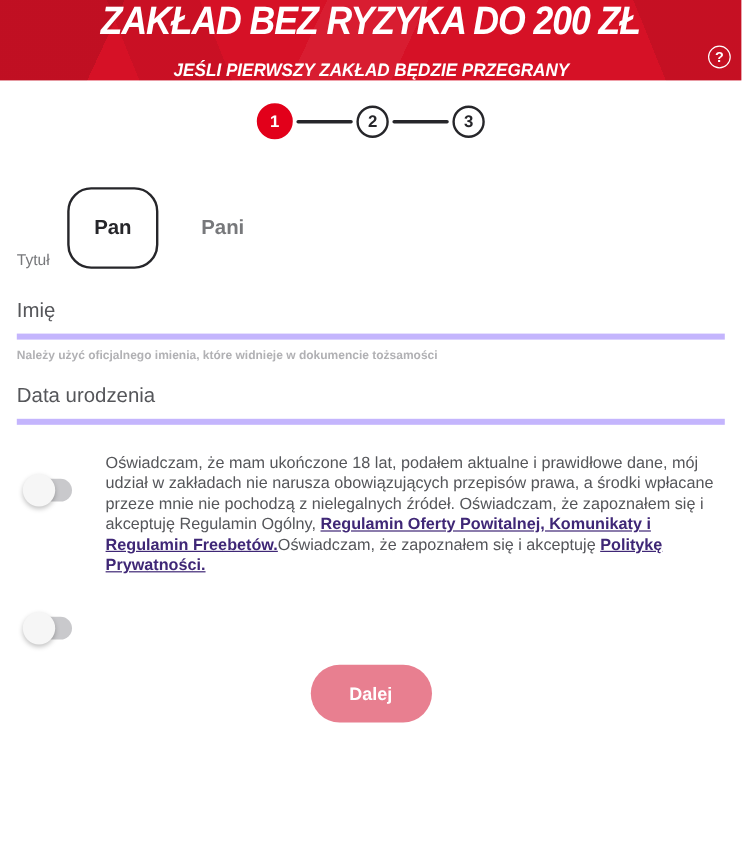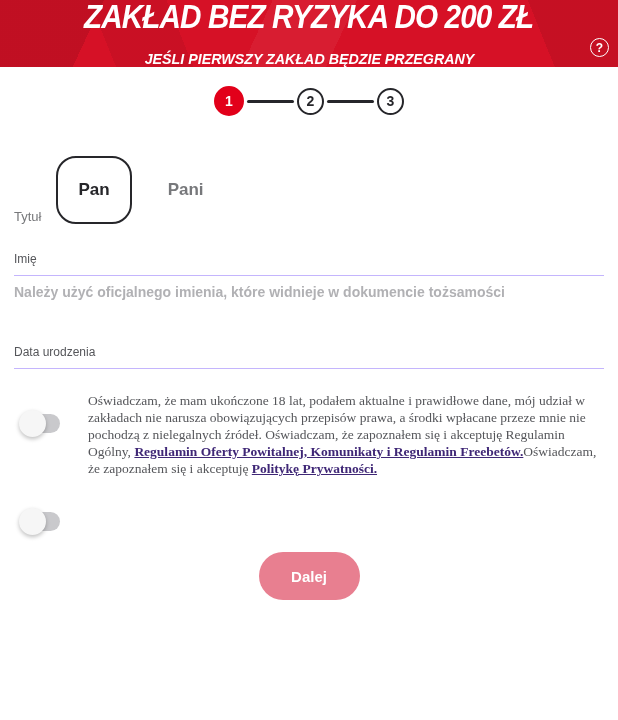--- a/index.html
+++ b/index.html
@@ -110,36 +110,36 @@
     color:#26262a;
     border-color:#26262a;
   }
   .title-option + .title-option { margin-left:14px; }
 
   .field { margin-top:27px; }
   .field.first { margin-top:25px; }
   .field input {
     width:100%;
     border:none;
-    border-bottom:1px solid #c4b5fd;
+    border-bottom:5px solid #c4b5fd;
     font-family:"Liberation Sans", sans-serif;
-    font-size:12px;
+    font-size:17px;
     color:#26262a;
     padding:0 0 9px 0;
     outline:none;
     background:transparent;
   }
   .field input::placeholder { color:#55565a; opacity:1; }
   .field-helper {
     margin-top:8px;
-    font-size:14px;
+    font-size:10px;
     font-weight:bold;
     color:#b1b1b4;
   }
-  .field.gap-lg { margin-top:42px; }
+  .field.gap-lg { margin-top:18px; }
 
   
   .consent {
     margin-top:23px;
     display:flex;
     align-items:flex-start;
   }
   .consent-toggle-col {
     flex:0 0 74px;
     padding-top:22px;
@@ -160,21 +160,20 @@
     border-radius:50%;
     background:#f6f6f6;
     box-shadow:0 2px 4px rgba(0,0,0,.25);
   }
   .consent-text {
     flex:1;
     font-size:13.5px;
     line-height:17px;
     color:#55565a;
     max-width:518px;
-    font-family:Liberation Serif, serif;
   }
   .consent-link {
     color:#3f2776;
     font-weight:bold;
     text-decoration:underline;
     cursor:pointer;
   }
 
   
   .submit-row {

